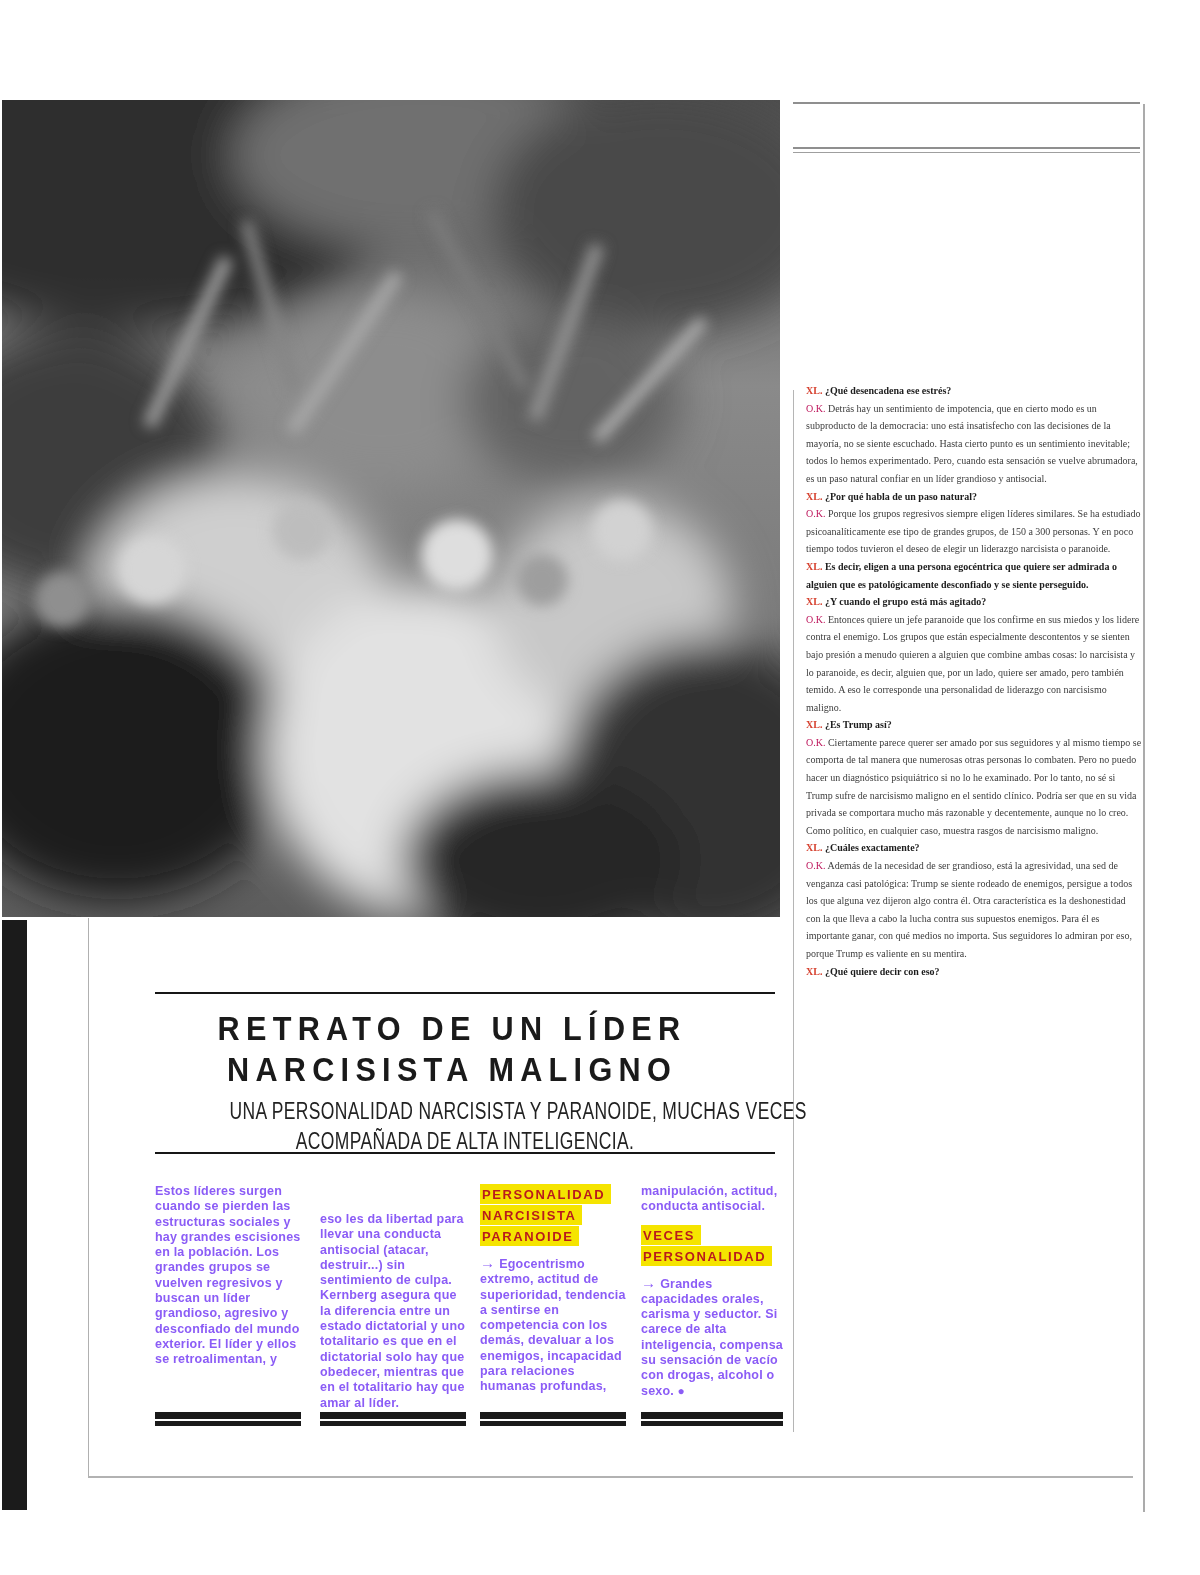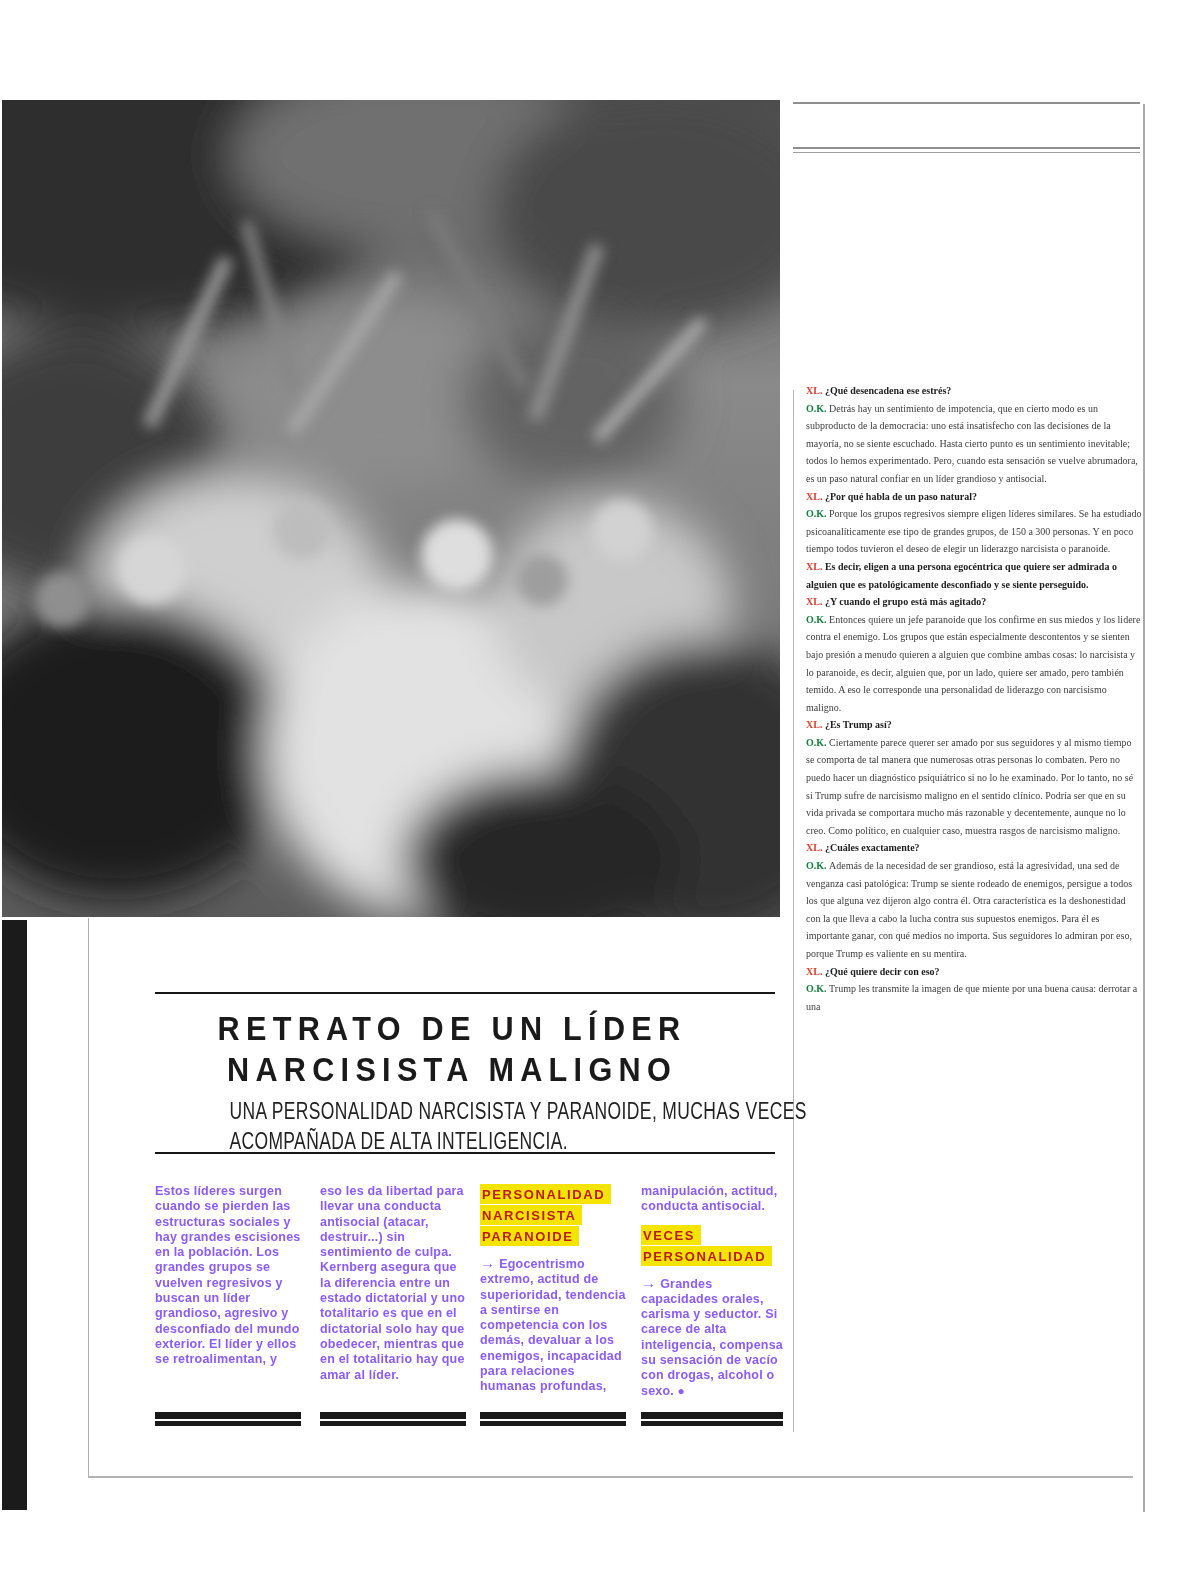--- a/index.html
+++ b/index.html
@@ -29,28 +29,28 @@
   .black-bar-left{position:absolute;left:2px;top:920px;width:25px;height:590px;background:#1b1b1b;}
   .hl-rule{position:absolute;left:155px;width:620px;height:2px;background:#161616;}
   .hl-rule.top{top:992px;}
   .hl-rule.bot{top:1152px;}
   
   .title-block{position:absolute;left:142px;top:1008px;width:620px;text-align:center;color:#1a1a1a;}
   .title-line{
     font-weight:700;font-size:34px;line-height:41px;letter-spacing:7px;
     transform:scaleX(0.9);transform-origin:center;white-space:nowrap;
   }
-  .sub-block{position:absolute;left:155px;top:1096px;width:620px;text-align:left;color:#222;}
+  .sub-block{position:absolute;left:155px;top:1096px;width:620px;text-align:center;color:#222;}
   .sub-line{
     font-size:23px;line-height:30px;letter-spacing:0.5px;font-weight:500;
     transform:scaleX(0.76);transform-origin:center;white-space:nowrap;
   }
   
   .bcol{position:absolute;top:1184px;width:146px;color:#272727;}
-  .bcol-1{left:155px;} .bcol-2{left:320px;} .bcol-3{left:480px;} .bcol-4{left:641px;}
+  .bcol-1{left:155px;} .bcol-2{left:320px;margin-top:28px;} .bcol-3{left:480px;} .bcol-4{left:641px;}
   .col-text{
     margin:0 0 10px 0;font-size:12.5px;line-height:15.3px;
     font-weight:700;letter-spacing:0.2px;color:#8b5cf6;
   }
   .col-header{margin:0 0 9px 0;}
   .col-header .hl{
     display:inline-block;background:#f5e400;color:#b91c1c;
     font-size:13px;font-weight:700;letter-spacing:1.6px;
     padding:3px 6px 2px 2px;margin-bottom:1px;
   }
@@ -64,21 +64,21 @@
   .bg-3{left:480px;width:146px;} .bg-4{left:641px;width:142px;}
   
   .interview{
     position:absolute;left:806px;top:382px;width:336px;
     font-family:"Liberation Serif",serif;font-size:10px;line-height:17.6px;
     color:#3c3c3c;
   }
   .interview p{margin:0;}
   .iv-q{font-weight:700;color:#1c1c1c;}
   .iv-q .xl{color:#d6402e;font-weight:700;}
-  .iv-a .ok{font-weight:700;color:#15803d;}
+  .iv-a .ok{font-weight:400;color:#be185d;}
 </style>
 </head>
 <body>
 
 <div class="page">
 
   <div class="photo">
     <svg viewBox="0 0 778 817" preserveAspectRatio="none" aria-hidden="true">
       <defs>
         <linearGradient id="pbg" x1="0" y1="0" x2="0" y2="1">
@@ -193,17 +193,16 @@
         <p class="iv-q"><span class="xl">XL. </span>¿Por qué habla de un paso natural?</p>
         <p class="iv-a"><span class="ok">O.K. </span>Porque los grupos regresivos siempre eligen líderes similares. Se ha estudiado psicoanalíticamente ese tipo de grandes grupos, de 150 a 300 personas. Y en poco tiempo todos tuvieron el deseo de elegir un liderazgo narcisista o paranoide.</p>
         <p class="iv-q"><span class="xl">XL. </span>Es decir, eligen a una persona egocéntrica que quiere ser admirada o alguien que es patológicamente desconfiado y se siente perseguido.</p>
         <p class="iv-q"><span class="xl">XL. </span>¿Y cuando el grupo está más agitado?</p>
         <p class="iv-a"><span class="ok">O.K. </span>Entonces quiere un jefe paranoide que los confirme en sus miedos y los lidere contra el enemigo. Los grupos que están especialmente descontentos y se sienten bajo presión a menudo quieren a alguien que combine ambas cosas: lo narcisista y lo paranoide, es decir, alguien que, por un lado, quiere ser amado, pero también temido. A eso le corresponde una personalidad de liderazgo con narcisismo maligno.</p>
         <p class="iv-q"><span class="xl">XL. </span>¿Es Trump así?</p>
         <p class="iv-a"><span class="ok">O.K. </span>Ciertamente parece querer ser amado por sus seguidores y al mismo tiempo se comporta de tal manera que numerosas otras personas lo combaten. Pero no puedo hacer un diagnóstico psiquiátrico si no lo he examinado. Por lo tanto, no sé si Trump sufre de narcisismo maligno en el sentido clínico. Podría ser que en su vida privada se comportara mucho más razonable y decentemente, aunque no lo creo. Como político, en cualquier caso, muestra rasgos de narcisismo maligno.</p>
         <p class="iv-q"><span class="xl">XL. </span>¿Cuáles exactamente?</p>
         <p class="iv-a"><span class="ok">O.K. </span>Además de la necesidad de ser grandioso, está la agresividad, una sed de venganza casi patológica: Trump se siente rodeado de enemigos, persigue a todos los que alguna vez dijeron algo contra él. Otra característica es la deshonestidad con la que lleva a cabo la lucha contra sus supuestos enemigos. Para él es importante ganar, con qué medios no importa. Sus seguidores lo admiran por eso, porque Trump es valiente en su mentira.</p>
         <p class="iv-q"><span class="xl">XL. </span>¿Qué quiere decir con eso?</p>
-        <p class="iv-a"><span class="ok">O.K. </span>Trump les transmite la imagen de que miente por una buena causa: derrotar a una</p>
       </div>
   </div>
 
 </div>
 
 </body></html>

